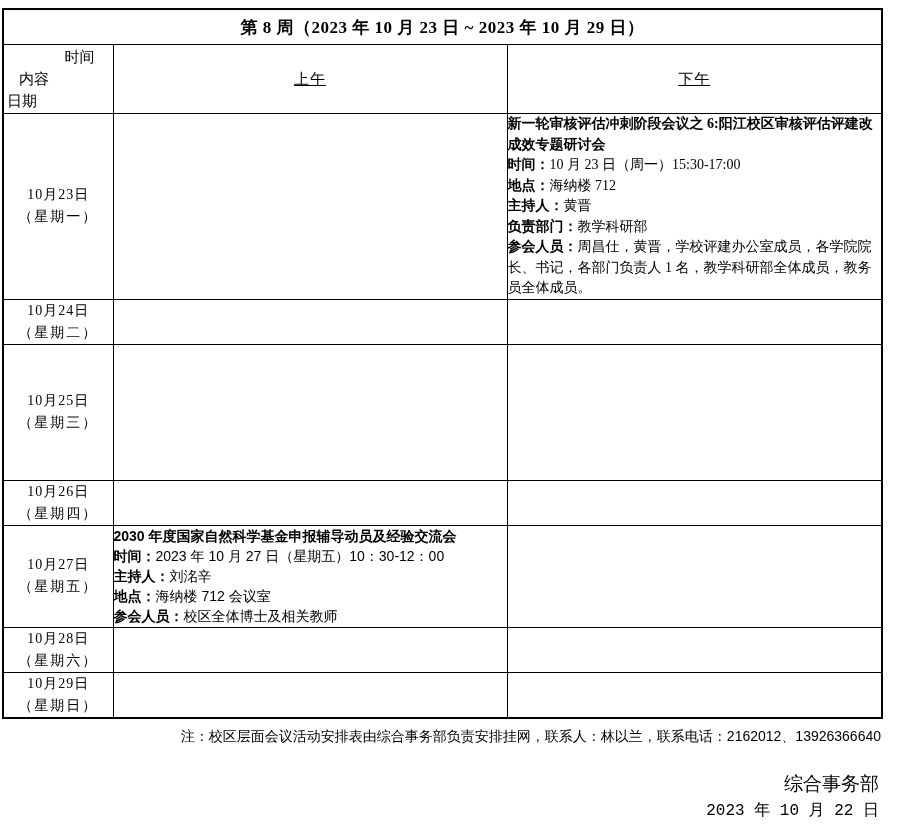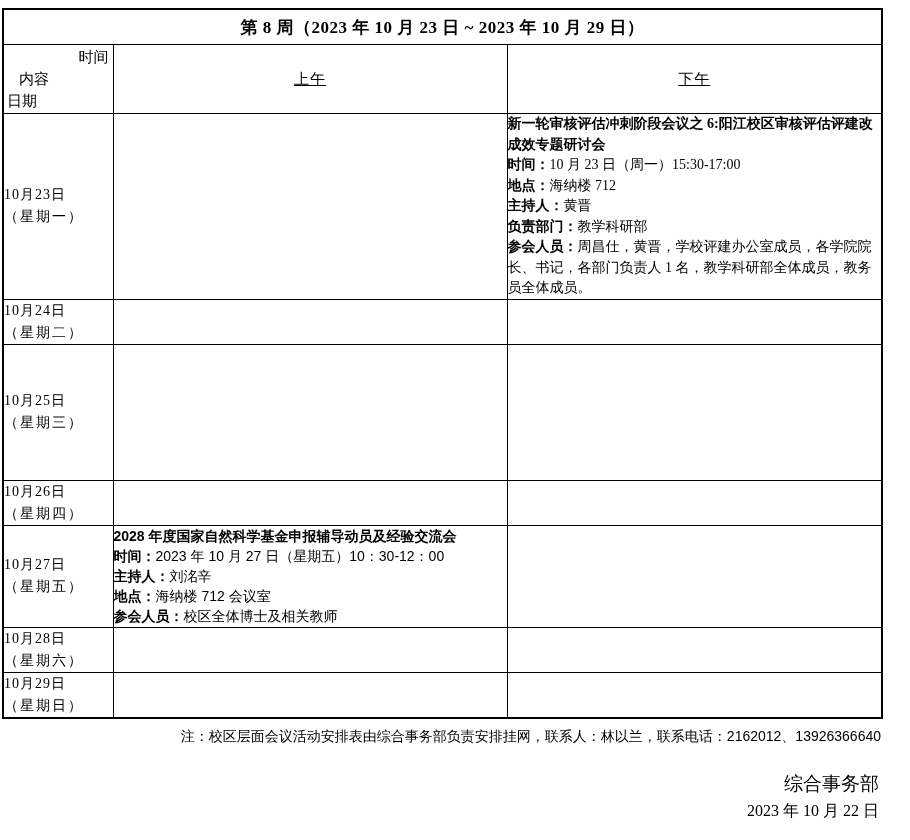--- a/index.html
+++ b/index.html
@@ -23,26 +23,26 @@
     overflow:hidden;
   }
   col.c-date{width:110px;}
   col.c-am{width:394px;}
   col.c-pm{width:375px;}
   td.title-cell{
     height:34px;text-align:center;font-weight:bold;font-size:17px;
     letter-spacing:0.5px;
   }
   td.corner-cell{height:68px;font-size:15px;vertical-align:middle;}
-  .corner-l1{text-align:right;padding-right:4px;line-height:22px;}
+  .corner-l1{text-align:right;padding-right:18px;line-height:22px;}
   .corner-l2{text-align:left;padding-left:15px;line-height:22px;}
   .corner-l3{text-align:left;padding-left:3px;line-height:22px;}
   td.head-cell{text-align:center;font-size:15px;letter-spacing:1px;text-decoration:underline;}
   td.date-cell{
-    font-size:14px;line-height:22px;vertical-align:middle;
+    text-align:center;font-size:14px;line-height:22px;vertical-align:middle;
   }
   .date-line{letter-spacing:1px;}
   .weekday-line{letter-spacing:2px;}
   td.event-cell{
     vertical-align:top;
     font-size:14px;
     line-height:20.5px;
     padding:2px 6px 2px 8px;
     text-align:left;
   }
@@ -54,21 +54,21 @@
     font-family:"Liberation Sans",sans-serif;
     font-size:14px;
     text-align:right;
   }
   .sign-block{margin-top:26px;text-align:right;padding-right:2px;}
   .sign-dept{
     font-family:Liberation Sans, sans-serif;
     font-size:19px;line-height:24px;
   }
   .sign-date{
-    font-family:Liberation Serif, serif;
+    font-family:Liberation Mono, monospace;
     font-size:16px;line-height:30px;
   }
 </style>
 </head>
 <body>
 
 <div class="doc">
   <table class="sched">
     <colgroup>
         <col class="c-date">
@@ -131,21 +131,21 @@
       <td class="event-cell"></td>
       <td class="event-cell"></td>
     </tr>
 
     <tr style="height:102px;">
       <td class="date-cell">
         <div class="date-line">10月27日</div>
         <div class="weekday-line">（星期五）</div>
       </td>
       <td class="event-cell sans">
-            <div class="ev-title">2028 年度国家自然科学基金申报辅导动员及经验交流会</div>
+            <div class="ev-title">2030 年度国家自然科学基金申报辅导动员及经验交流会</div>
             <div class="ev-line"><b>时间：</b>2023 年 10 月 27 日（星期五）10：30-12：00</div>
             <div class="ev-line"><b>主持人：</b>刘洺辛</div>
             <div class="ev-line"><b>地点：</b>海纳楼 712 会议室</div>
             <div class="ev-line"><b>参会人员：</b>校区全体博士及相关教师</div>
           </td>
       <td class="event-cell"></td>
     </tr>
 
     <tr style="height:43px;">
       <td class="date-cell">

